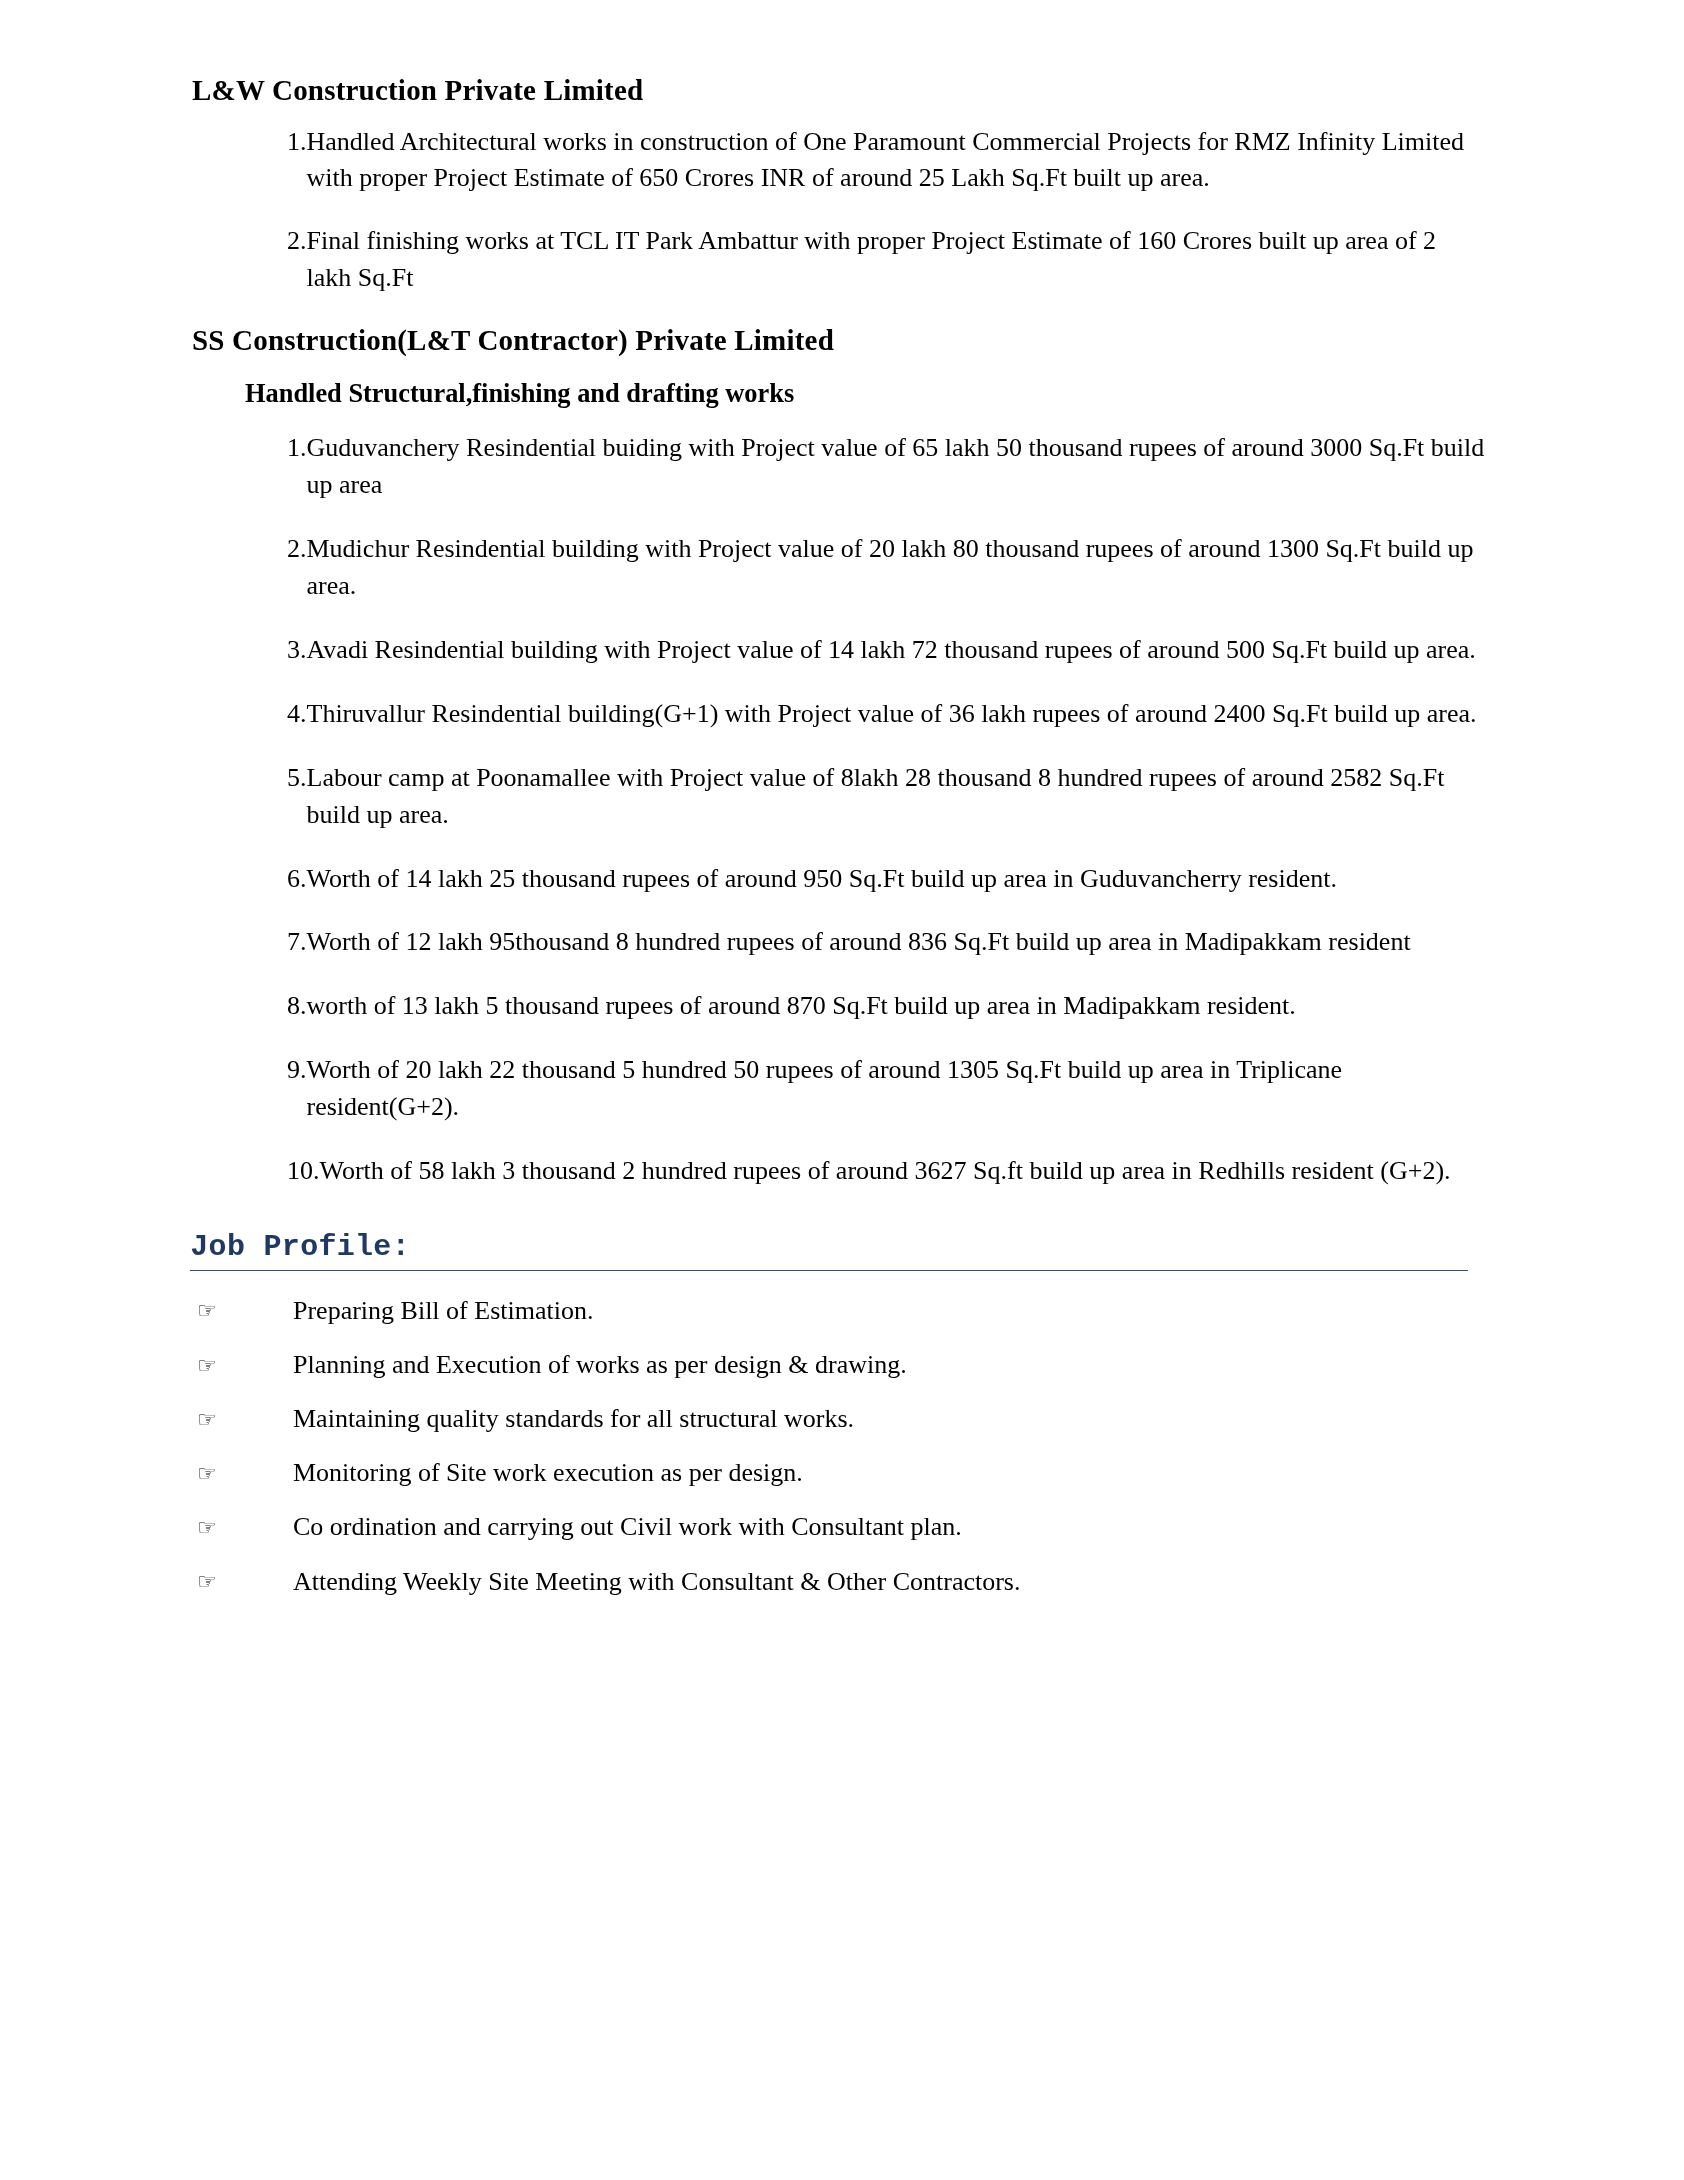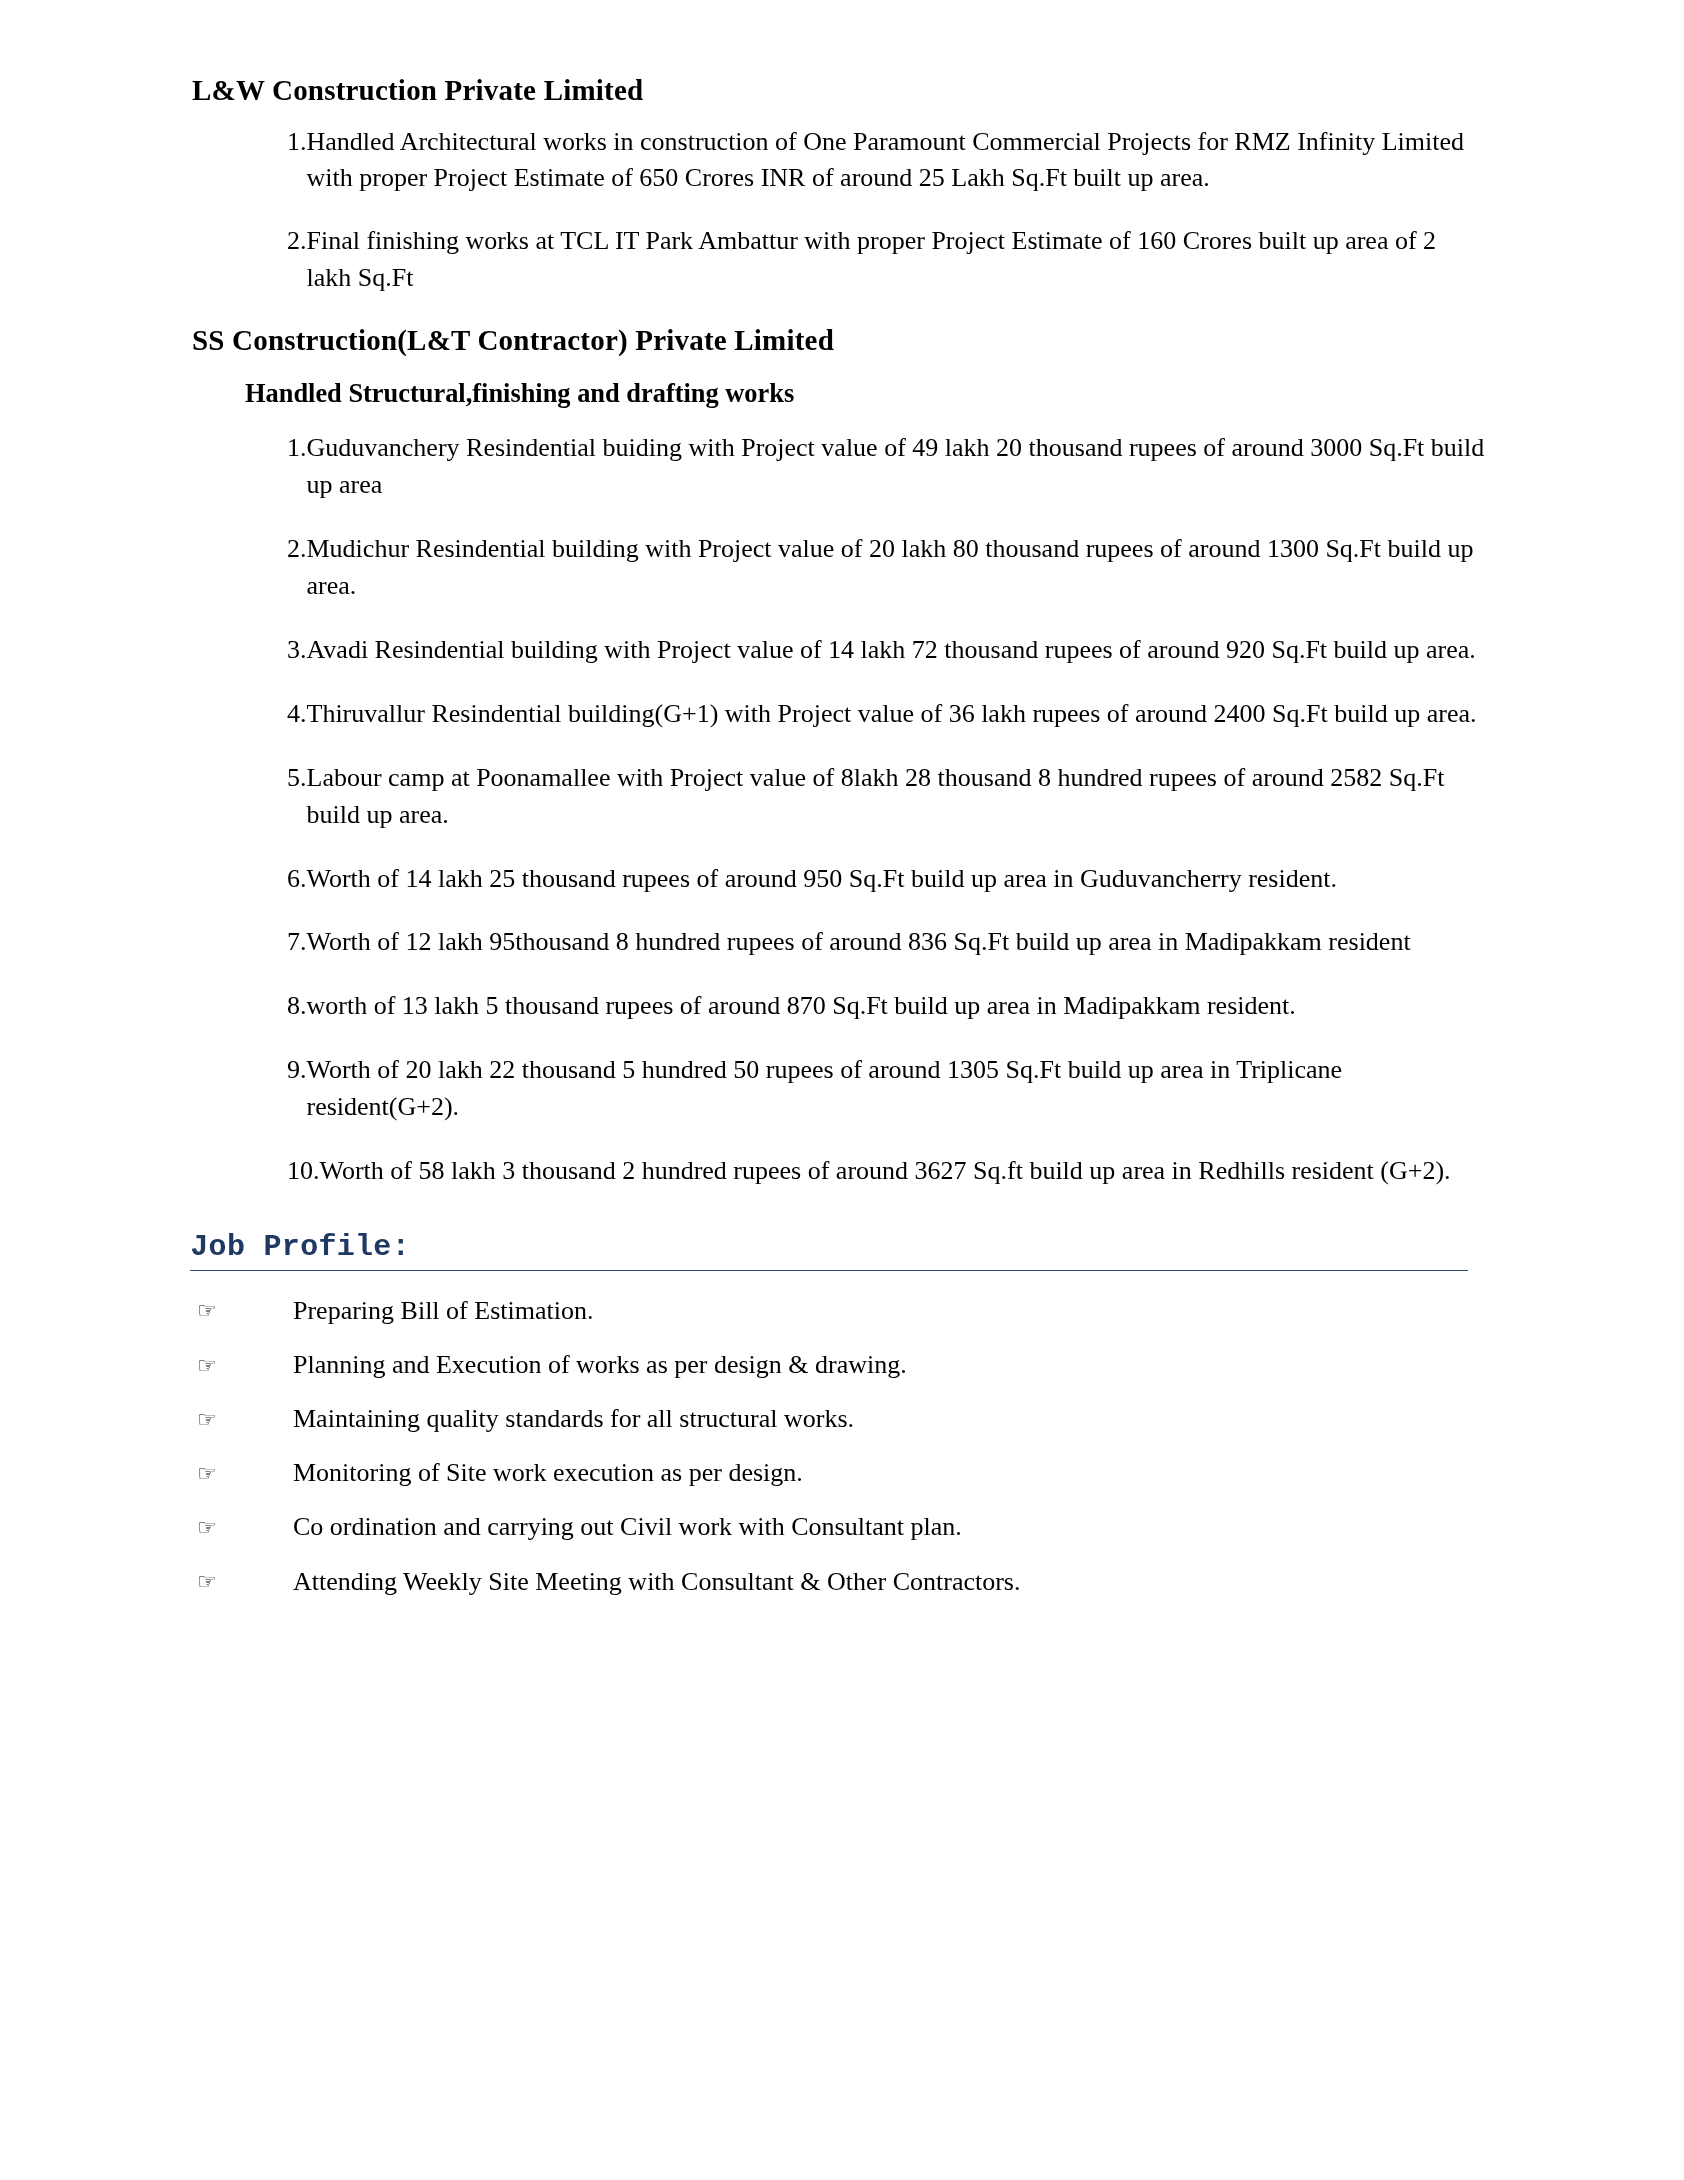--- a/index.html
+++ b/index.html
@@ -132,29 +132,29 @@
     </li>
   </ol>
 
   <h1 class="company-heading second">SS Construction(L&amp;T Contractor) Private Limited</h1>
 
   <h2 class="sub-heading">Handled Structural,finishing and drafting works</h2>
 
   <ol class="numbered-list group-b">
     <li>
       <span class="num">1.</span>
-      <span class="txt">Guduvanchery Resindential buiding with  Project value of 49 lakh 20 thousand rupees of around 3000 Sq.Ft build up area</span>
+      <span class="txt">Guduvanchery Resindential buiding with  Project value of 65 lakh 50 thousand rupees of around 3000 Sq.Ft build up area</span>
     </li>
     <li>
       <span class="num">2.</span>
       <span class="txt">Mudichur Resindential building  with  Project value of 20 lakh 80 thousand rupees of around 1300 Sq.Ft build up area.</span>
     </li>
     <li>
       <span class="num">3.</span>
-      <span class="txt">Avadi Resindential building with  Project value of 14 lakh 72 thousand rupees of around 920 Sq.Ft build up area.</span>
+      <span class="txt">Avadi Resindential building with  Project value of 14 lakh 72 thousand rupees of around 500 Sq.Ft build up area.</span>
     </li>
     <li>
       <span class="num">4.</span>
       <span class="txt">Thiruvallur Resindential building(G+1) with  Project value of 36 lakh rupees of around 2400 Sq.Ft build up area.</span>
     </li>
     <li>
       <span class="num">5.</span>
       <span class="txt">Labour camp at Poonamallee with Project value of  8lakh 28 thousand 8 hundred rupees of around  2582 Sq.Ft build up area.</span>
     </li>
     <li>

